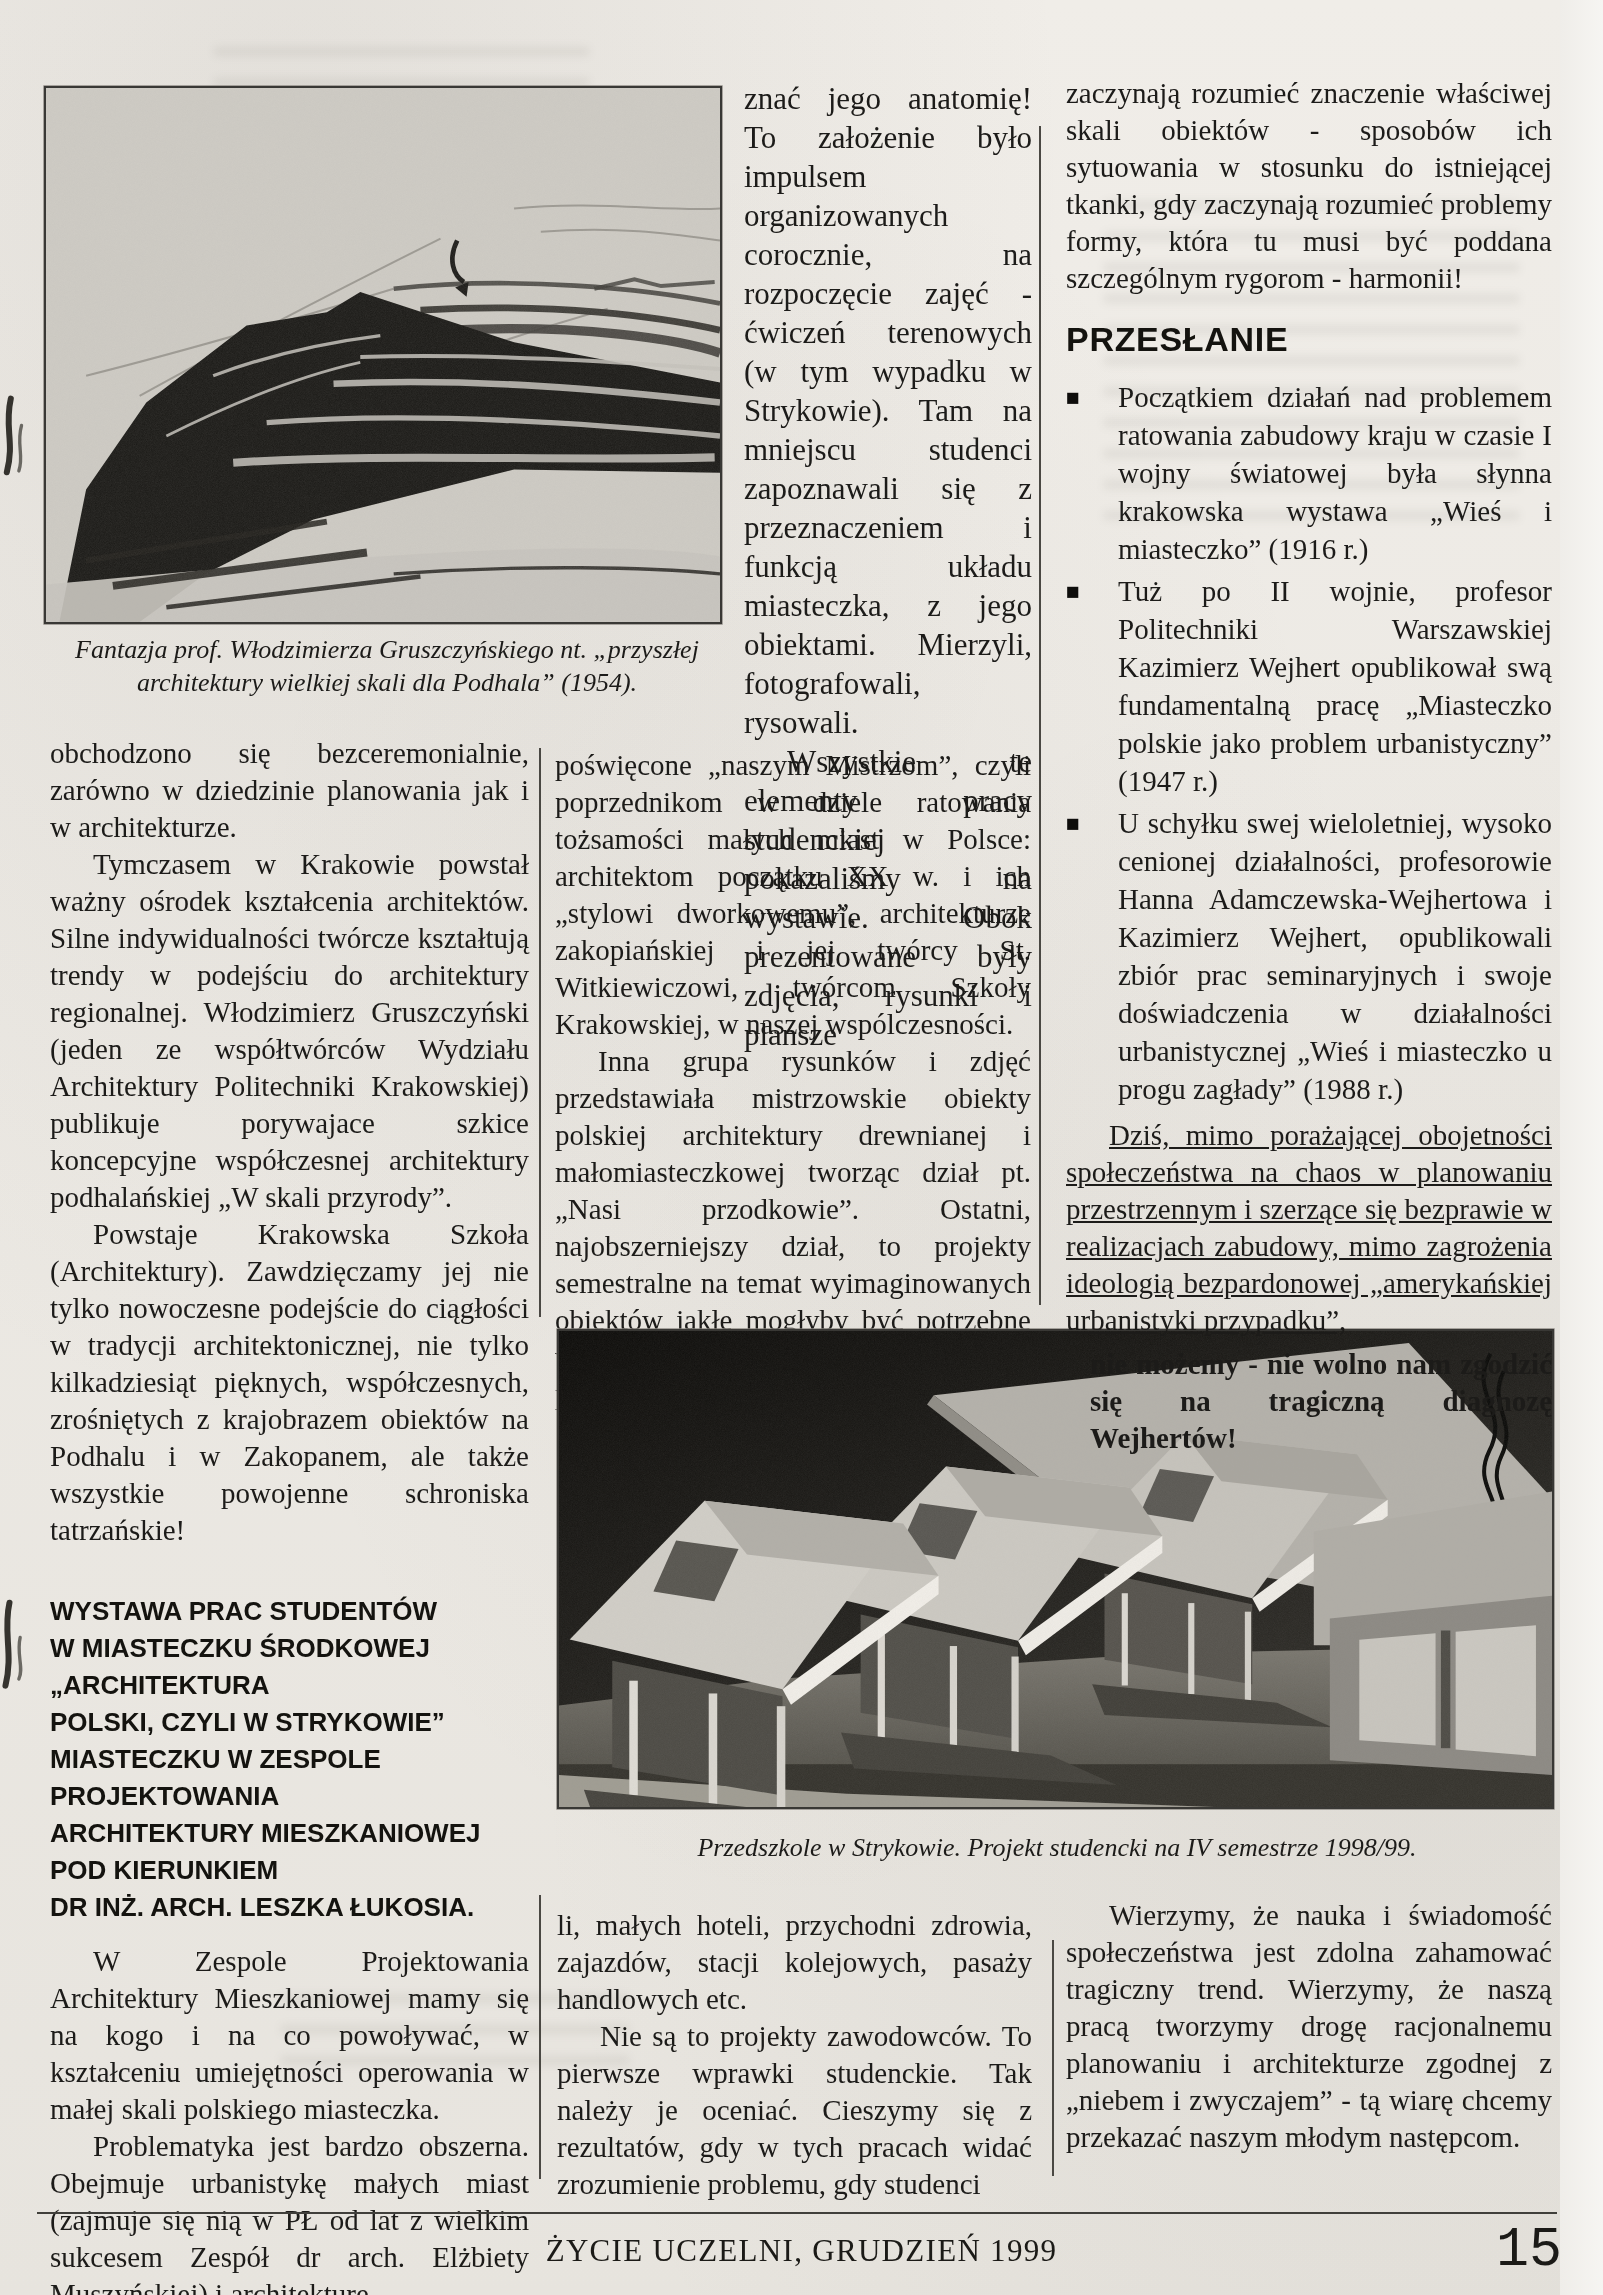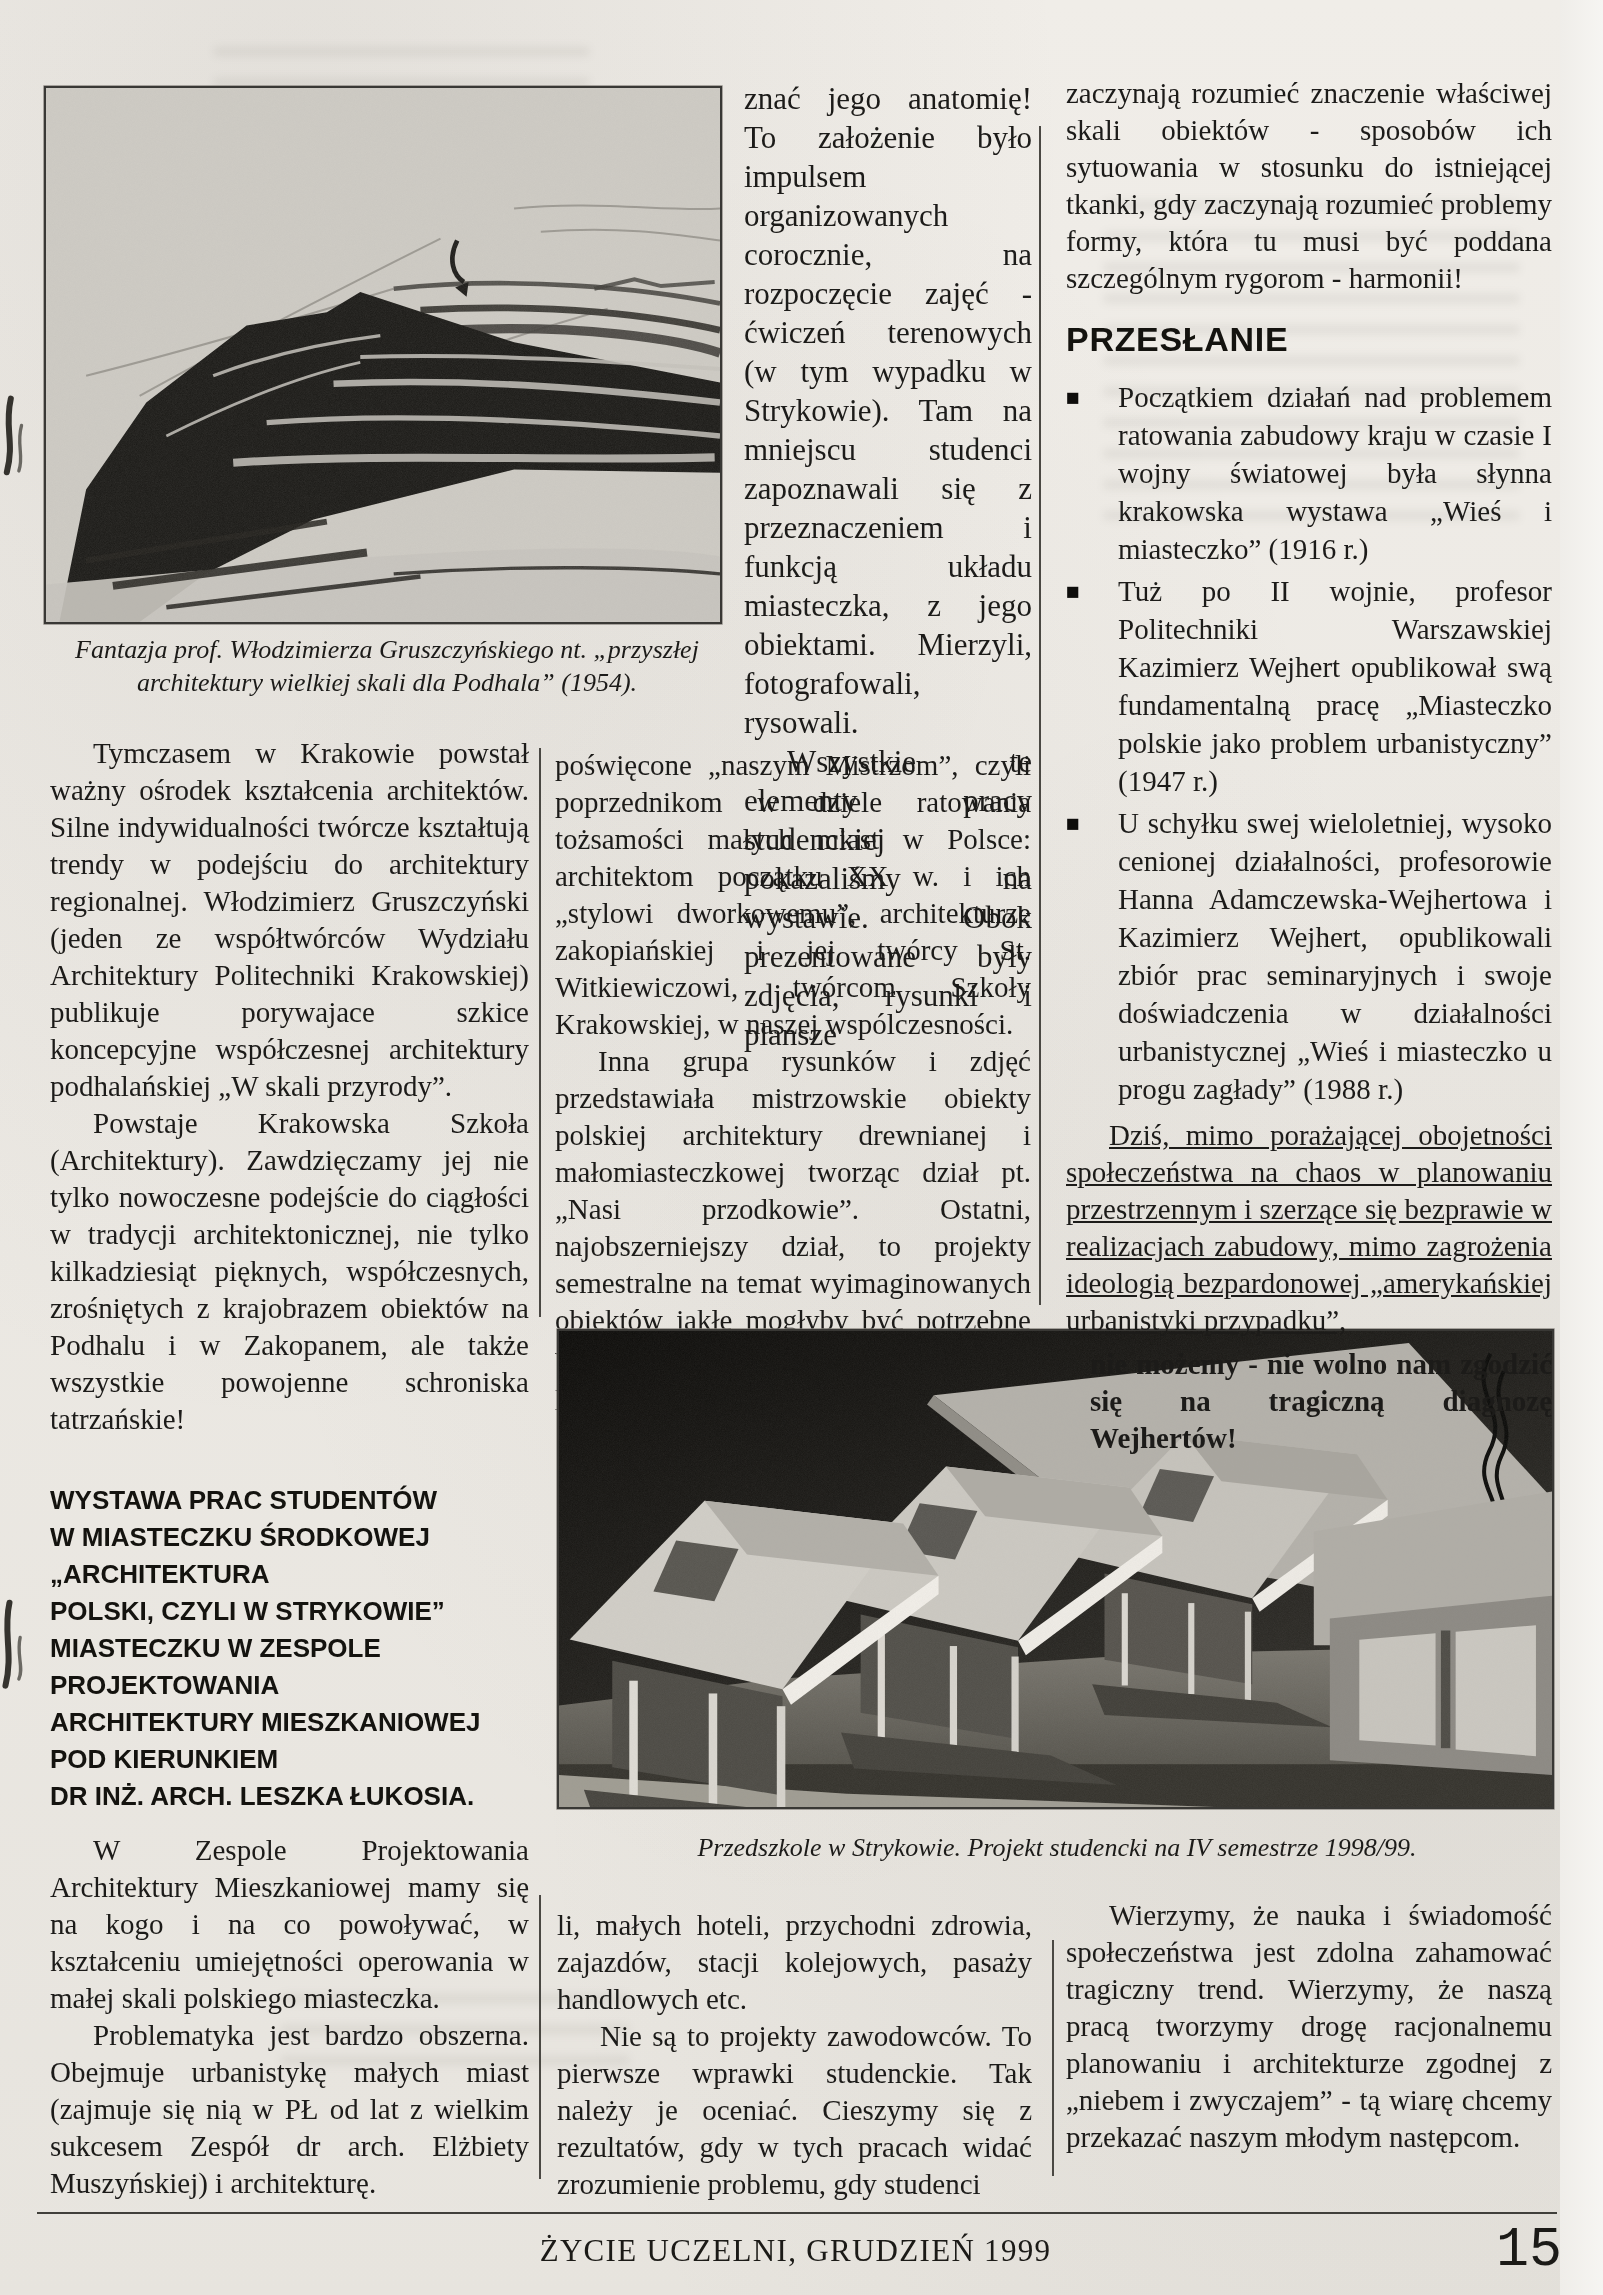--- a/index.html
+++ b/index.html
@@ -27,21 +27,21 @@
   .narrowcol p{font-size:31px;line-height:39px;}
   .blockhead{font-family:"Liberation Sans", sans-serif;font-weight:700;font-size:26px;line-height:37px;color:#14130f;margin-top:44px;margin-bottom:17.4px;}
   .blockhead div{white-space:nowrap;}
   .sechead{font-family:"Liberation Sans", sans-serif;font-weight:700;font-size:34px;line-height:31px;color:#14130f;margin:27px 0 23px 0;letter-spacing:0.7px;}
   .bullet{display:flex;margin-top:4px;}
   .bullet .bm{flex:0 0 52px;font-size:23px;line-height:39px;color:#0e0d0b;}
   .bullet p{flex:1;line-height:38px;}
   .boldpara{font-weight:700;}
   .vline{position:absolute;width:2px;background:#4a4843;}
   .footer-rule{position:absolute;left:37px;top:2212px;width:1520px;height:2px;background:#403f3b;}
-  .footer-text{position:absolute;left:46px;top:2233px;width:1499px;text-align:center;font-size:31px;letter-spacing:1.3px;color:#1b1a17;}
+  .footer-text{position:absolute;left:52px;top:2233px;width:1499px;text-align:center;font-size:31px;letter-spacing:1.3px;color:#1b1a17;}
   .page-number{position:absolute;right:41px;top:2219px;font-size:55px;color:#1b1a17;font-family:Liberation Mono, monospace;}
   .smudge{position:absolute;filter:blur(4px);opacity:0.12;background:repeating-linear-gradient(#7d7a72 0 9.4px, transparent 9.4px 31px);}
   .marginmarks{position:absolute;left:0;top:0;}
 </style>
 </head>
 <body>
 
 <div class="page">
 
   <svg width="0" height="0" style="position:absolute" aria-hidden="true">
@@ -96,20 +96,21 @@
         <path d="M615 228 c -14 28 -6 52 10 62" stroke="#1c1b18" stroke-width="7" fill="none"></path>
         <path d="M612 298 l 20 -8 l -3 22 z" fill="#1c1b18"></path>
       </g>
       <rect width="1008" height="798" filter="url(#grain)" opacity="0.30"></rect>
     </svg>
   </div>
 
   <div class="caption" style="left:48px;top:633px;width:678px;">Fantazja prof. Włodzimierza Gruszczyńskiego nt. „przyszłej architektury wielkiej skali dla Podhala” (1954).</div>
 
   <div class="col" style="left:50px;top:735px;width:479px;">
+    <p>obchodzono się bezceremonialnie, zarówno w dziedzinie planowania jak i w architekturze.</p>
     <p class="ind">Tymczasem w Krakowie powstał ważny ośrodek kształcenia architektów. Silne indywidualności twórcze kształtują trendy w podejściu do architektury regionalnej. Włodzimierz Gruszczyński (jeden ze współtwórców Wydziału Architektury Politechniki Krakowskiej) publikuje porywajace szkice koncepcyjne współczesnej architektury podhalańskiej „W skali przyrody”.</p>
     <p class="ind">Powstaje Krakowska Szkoła (Architektury). Zawdzięczamy jej nie tylko nowoczesne podejście do ciągłości w tradycji architektonicznej, nie tylko kilkadziesiąt pięknych, współczesnych, zrośniętych z krajobrazem obiektów na Podhalu i w Zakopanem, ale także wszystkie powojenne schroniska tatrzańskie!</p>
     <div class="blockhead">
       <div>WYSTAWA PRAC STUDENTÓW</div>
       <div>W MIASTECZKU ŚRODKOWEJ</div>
       <div>„ARCHITEKTURA</div>
       <div>POLSKI, CZYLI W STRYKOWIE”</div>
       <div>MIASTECZKU W ZESPOLE</div>
       <div>PROJEKTOWANIA</div>
       <div>ARCHITEKTURY MIESZKANIOWEJ</div>

